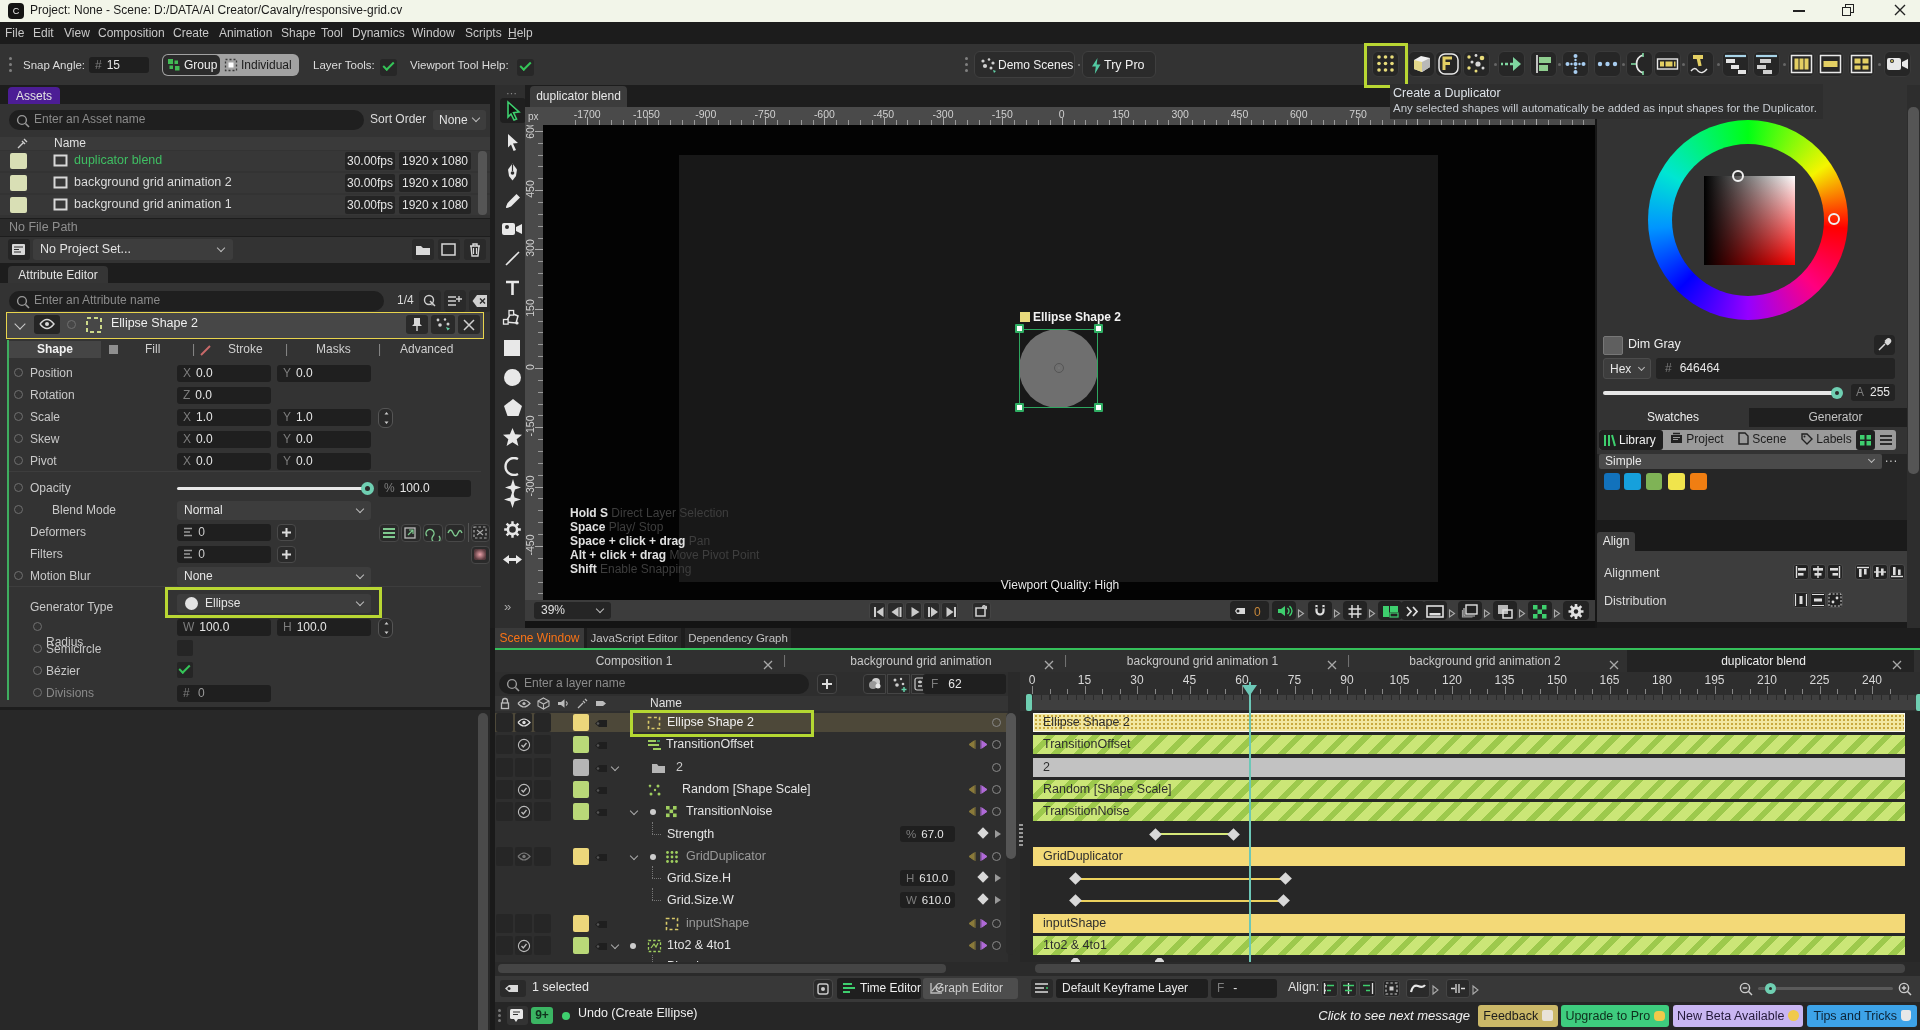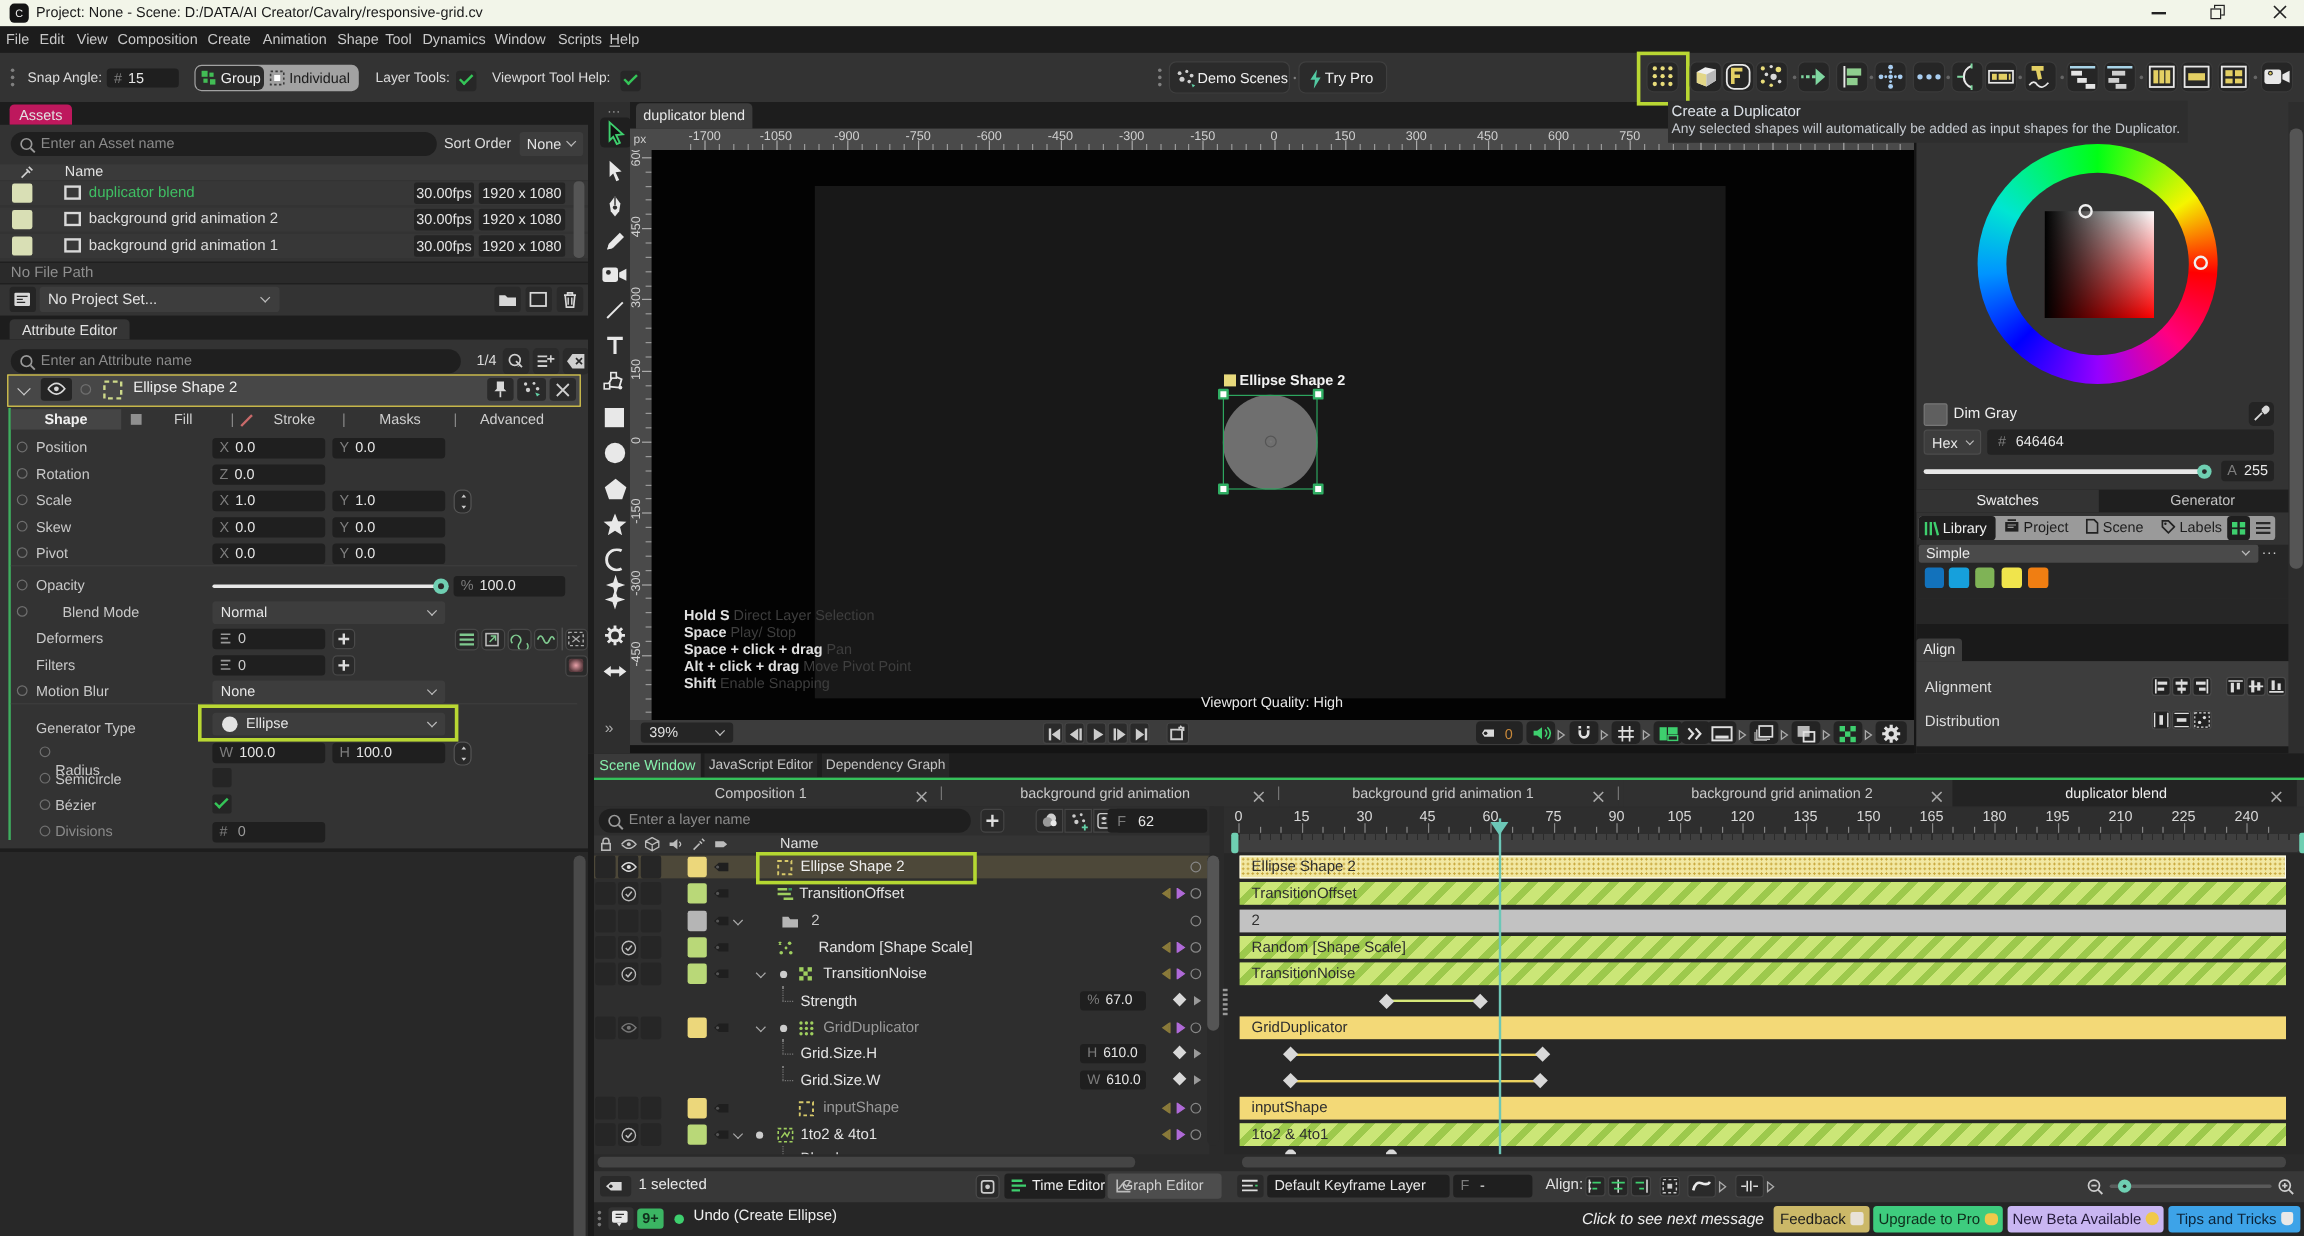--- a/index.html
+++ b/index.html
@@ -217,21 +217,21 @@
         <rect x="2" y="6" width="14" height="12" rx="2" fill="#e8e8e8"></rect>
         <path d="M17 10 l6 -3 v10 l-6 -3 z" fill="#e8e8e8"></path>
         <circle cx="7" cy="9" r="2" fill="#2a2a2a"></circle>
         <circle cx="7" cy="9" r="1" fill="#e3cf63"></circle>
       </svg></div>
 </div>
 
 <div id="left-panel" class="abs" style="left:0;top:85px;width:490px;height:945px;background:#282828;">
   <div class="abs" style="left:0;top:0;width:490px;height:625px;background:#1d1d1d;"></div>
 
-  <div class="abs" style="left:8px;top:2px;width:52px;height:17px;background:#be185d;border-radius:4px 4px 0 0;color:#e3e3e3;font-size:12px;line-height:18px;text-align:center;">Assets</div>
+  <div class="abs" style="left:8px;top:2px;width:52px;height:17px;background:#4c1d95;border-radius:4px 4px 0 0;color:#e3e3e3;font-size:12px;line-height:18px;text-align:center;">Assets</div>
   <div class="abs" style="left:0;top:19px;width:490px;height:114px;background:#333;">
     <div class="abs" style="left:9px;top:6px;width:355px;height:20px;background:#1f1f1f;border-radius:10px;">
       <svg style="position:absolute;left:6px;top:3px;" width="16" height="16">
           <circle cx="7" cy="7" r="4.4" fill="none" stroke="#9a9a9a" stroke-width="1.4"></circle>
           <path d="M10.5 10.5 L14 14" stroke="#9a9a9a" stroke-width="1.6"></path>
         </svg>
       <span style="position:absolute;left:25px;top:2px;color:#8b8b8b;font-size:12px;">Enter an Asset name</span>
     </div>
     <div class="lbl" style="left:370px;top:8px;color:#ddd;font-size:12px;">Sort Order</div>
     <div class="abs" style="left:433px;top:6px;width:53px;height:20px;background:#3d3d3d;border-radius:3px;color:#e3e3e3;font-size:12px;line-height:20px;"><span style="margin-left:6px;">None</span><span class="chev" style="position:absolute;right:7px;top:5px;width:6px;height:6px;"></span></div>
@@ -933,21 +933,21 @@
         <circle cx="5" cy="9" r="1.4" fill="#ddd"></circle>
         <circle cx="9" cy="5" r="1.4" fill="#ddd"></circle>
       </svg></div>
     <div class="abs" style="left:0;top:537px;width:325px;height:6px;background:#1a1a1a;"></div>
     <div class="abs" style="left:310px;top:0;width:13px;height:543px;background:#2d2d2d;"></div>
     <div class="abs" style="left:311px;top:22px;width:11px;height:367px;background:#555;border-radius:5px;"></div>
   </div>
 
 <div id="bottom-panel" class="abs" style="left:495px;top:628px;width:1425px;height:402px;background:#2e2e2e;">
     <div class="abs" style="left:0;top:0;width:1425px;height:20px;background:#1d1d1d;"></div>
-    <div class="abs" style="left:0;top:0;width:89px;height:20px;background:#3a3a3a;color:#86efac;font-size:12px;line-height:20px;text-align:center;">Scene Window</div>
+    <div class="abs" style="left:0;top:0;width:89px;height:20px;background:#3a3a3a;color:#f97316;font-size:12px;line-height:20px;text-align:center;">Scene Window</div>
     <div class="abs" style="left:92px;top:0;width:94px;height:20px;background:#272727;color:#c3c3c3;font-size:11.5px;line-height:20px;text-align:center;white-space:nowrap;">JavaScript Editor</div>
     <div class="abs" style="left:190px;top:0;width:106px;height:20px;background:#272727;color:#c3c3c3;font-size:11.5px;line-height:20px;text-align:center;white-space:nowrap;">Dependency Graph</div>
     <div class="abs" style="left:0;top:20px;width:1425px;height:2px;background:#35c05a;"></div>
     <div class="abs" style="left:0;top:22px;width:1425px;height:22px;background:#303030;"></div>
     <div class="abs" style="left:2px;top:22px;width:288px;height:22px;background:#303030;color:#c9c9c9;font-size:12px;line-height:22px;text-align:center;"><span style="margin-right:14px;">Composition 1</span></div>
     <div class="abs" style="left:268px;top:28px;"><svg width="10" height="10">
         <path d="M1 1 l8 8 M9 1 l-8 8" stroke="#a8a8a8" stroke-width="1.3"></path>
       </svg></div>
     <div class="abs" style="left:288px;top:25px;color:#777;font-size:12px;">|</div>
     <div class="abs" style="left:295px;top:22px;width:276px;height:22px;background:#303030;color:#c9c9c9;font-size:12px;line-height:22px;text-align:center;"><span style="margin-right:14px;">background grid animation</span></div>

